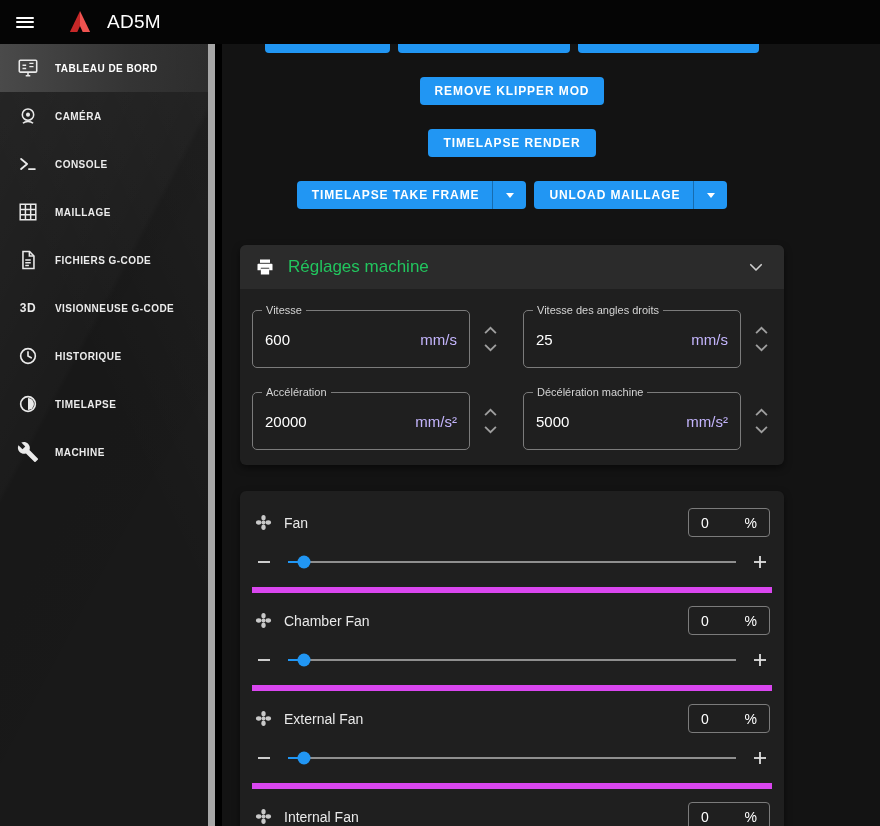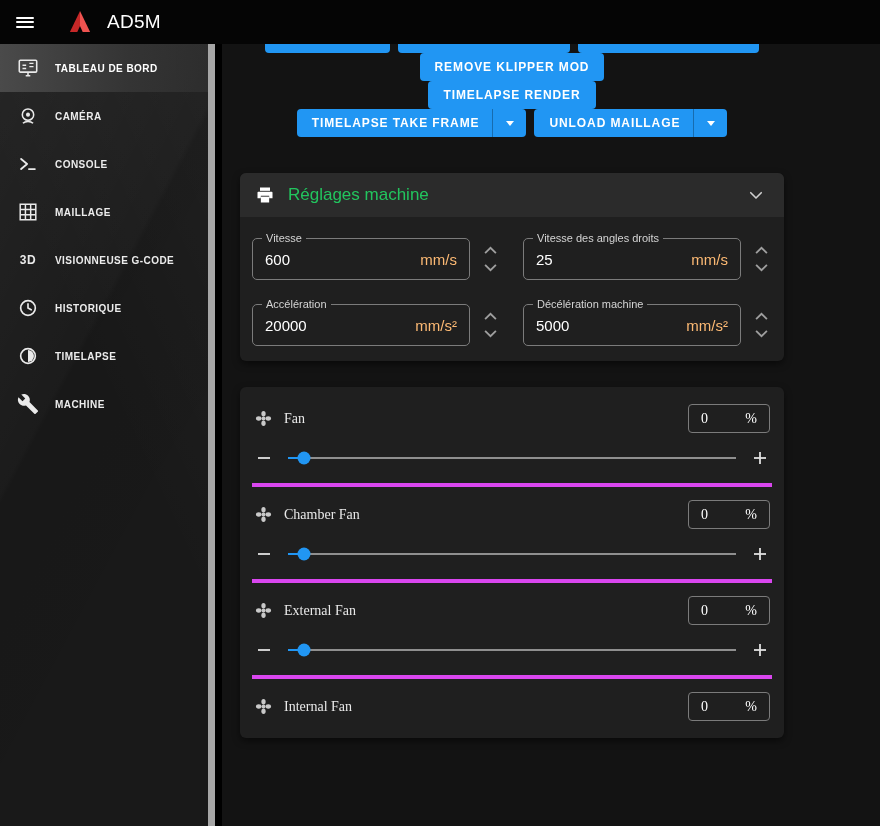--- a/index.html
+++ b/index.html
@@ -25,48 +25,48 @@
   .nav-icon{width:24px;display:flex;justify-content:center;align-items:center;color:#eaeaea;flex:none;}
   .nav-label{font-size:10px;font-weight:700;letter-spacing:.45px;white-space:nowrap;}
   .icon-3d{font-size:12px;font-weight:700;letter-spacing:.5px;}
   .sidebar-scrollbar{position:absolute;top:0;right:0;width:7px;height:100%;background:#a6a6a6;z-index:3;cursor:pointer;}
   
   .main{position:absolute;top:44px;left:222px;right:0;bottom:0;background:#131313;overflow:hidden;}
   .content{width:544px;margin-left:18px;}
   
   .stub-row{display:flex;justify-content:center;gap:8px;}
   .btn-stub{height:9px;background:#2196f3;border-radius:0 0 4px 4px;}
-  .btn-row{display:flex;justify-content:center;gap:8px;margin-top:0;}
+  .btn-row{display:flex;justify-content:center;gap:8px;margin-top:24px;}
   .btn{background:#2196f3;color:#fff;height:28px;border:none;border-radius:4px;padding:0 15px;
        font-family:"Liberation Sans",sans-serif;font-size:12px;font-weight:700;letter-spacing:.9px;
        display:flex;align-items:center;cursor:pointer;white-space:nowrap;}
   .btn.split{padding-right:0;}
   .split-sep{width:1px;align-self:stretch;background:rgba(0,0,0,.28);margin-left:13px;}
   .caret-box{width:33px;height:28px;display:flex;align-items:center;justify-content:center;cursor:pointer;}
   .caret{width:0;height:0;border-left:4.5px solid transparent;border-right:4.5px solid transparent;border-top:5px solid #fff;}
   
   .card{background:#1f1f1f;border-radius:6px;margin-top:26px;box-shadow:0 3px 7px rgba(0,0,0,.5);}
   .card.first{margin-top:36px;}
   .card-header{background:#2b2b2b;border-radius:6px 6px 0 0;height:44px;display:flex;align-items:center;padding:0 15px;gap:13px;}
   .card-icon{color:#fff;display:flex;align-items:center;}
   .card-title{color:#22c55e;font-size:17px;font-weight:400;}
   .collapse-btn{margin-left:auto;color:#cfcfcf;display:flex;cursor:pointer;padding:4px;}
   
   .settings-body{padding:21px 12px 15px;display:grid;grid-template-columns:1fr 1fr;column-gap:22px;row-gap:24px;}
   .field-wrap{display:flex;align-items:center;}
-  .vfield{position:relative;flex:1;height:40px;border:1px solid #7b7b7b;border-radius:5px;display:flex;align-items:center;padding:0 12px;background:transparent;}
+  .vfield{position:relative;flex:1;height:40px;border:1px solid #7b7b7b;border-radius:5px;display:flex;align-items:center;padding:8px 12px;background:transparent;}
   .flabel{position:absolute;top:-7px;left:9px;background:#1f1f1f;padding:0 4px;font-size:11px;color:#d4d4d4;white-space:nowrap;}
   .fvalue{flex:1;min-width:0;width:40px;background:transparent;border:none;outline:none;color:#fff;font-size:15px;font-family:inherit;padding:0;}
-  .fsuffix{color:#fdba74;font-size:15px;margin-left:8px;white-space:nowrap;}
+  .fsuffix{color:#c4b5fd;font-size:15px;margin-left:8px;white-space:nowrap;}
   .spinner{display:flex;flex-direction:column;gap:8px;margin-left:9px;width:22px;align-items:center;color:#9f9f9f;}
   .spin-btn{display:flex;cursor:pointer;}
   
   .misc-body{padding:4px 12px 0;}
-  .fan-block{padding:13px 2px 17px;font-family:Liberation Serif, serif;}
-  .fan-block.bordered{border-top:4px solid #d946ef;}
+  .fan-block{padding:13px 2px 17px;}
+  .fan-block.bordered{border-top:6px solid #d946ef;}
   .fan-head{display:flex;align-items:center;gap:11px;}
   .fan-icon{color:#c9c9c9;display:flex;}
   .fan-name{color:#e9e9e9;font-size:14px;}
   .fan-valuebox{margin-left:auto;width:56px;height:27px;border:1px solid #7b7b7b;border-radius:4px;display:flex;align-items:center;padding:0 12px;}
   .fan-value{flex:1;min-width:0;width:16px;background:transparent;border:none;outline:none;color:#fff;font-size:14px;font-family:inherit;padding:0;}
   .fan-unit{color:#fff;font-size:14px;}
   .fan-slider{display:flex;align-items:center;margin-top:17px;gap:16px;padding:0 2px;}
   .slide-btn{display:flex;color:#e0e0e0;cursor:pointer;}
   .slider{position:relative;flex:1;height:14px;display:flex;align-items:center;cursor:pointer;}
   .slider-track{width:100%;height:2px;background:#8f8f8f;}
@@ -125,20 +125,30 @@
       <span class="nav-label">CONSOLE</span>
     </div>
     <div class="nav-item">
       <span class="nav-icon">
         <svg width="22" height="22" viewBox="0 0 24 24" fill="none" stroke="currentColor" stroke-width="1.6">
             <path d="M3.5 3.5h17v17h-17z"></path>
             <path d="M3.5 9.2h17M3.5 14.9h17M9.2 3.5v17M14.9 3.5v17"></path>
           </svg>
       </span>
       <span class="nav-label">MAILLAGE</span>
+    </div>
+    <div class="nav-item">
+      <span class="nav-icon">
+        <svg width="22" height="22" viewBox="0 0 24 24" fill="none" stroke="currentColor" stroke-width="1.7">
+            <path d="M6.5 2.8h7.2l4.8 4.8v13.6H6.5z"></path>
+            <path d="M13.5 3v4.6h4.8"></path>
+            <path d="M9 12h6M9 15h6M9 18h4" stroke-width="1.5"></path>
+          </svg>
+      </span>
+      <span class="nav-label">FICHIERS G-CODE</span>
     </div>
     <div class="nav-item">
       <span class="nav-icon">
         <span class="icon-3d">3D</span>
       </span>
       <span class="nav-label">VISIONNEUSE G-CODE</span>
     </div>
     <div class="nav-item">
       <span class="nav-icon">
         <svg width="22" height="22" viewBox="0 0 24 24" fill="none" stroke="currentColor" stroke-width="1.8" stroke-linecap="round">

